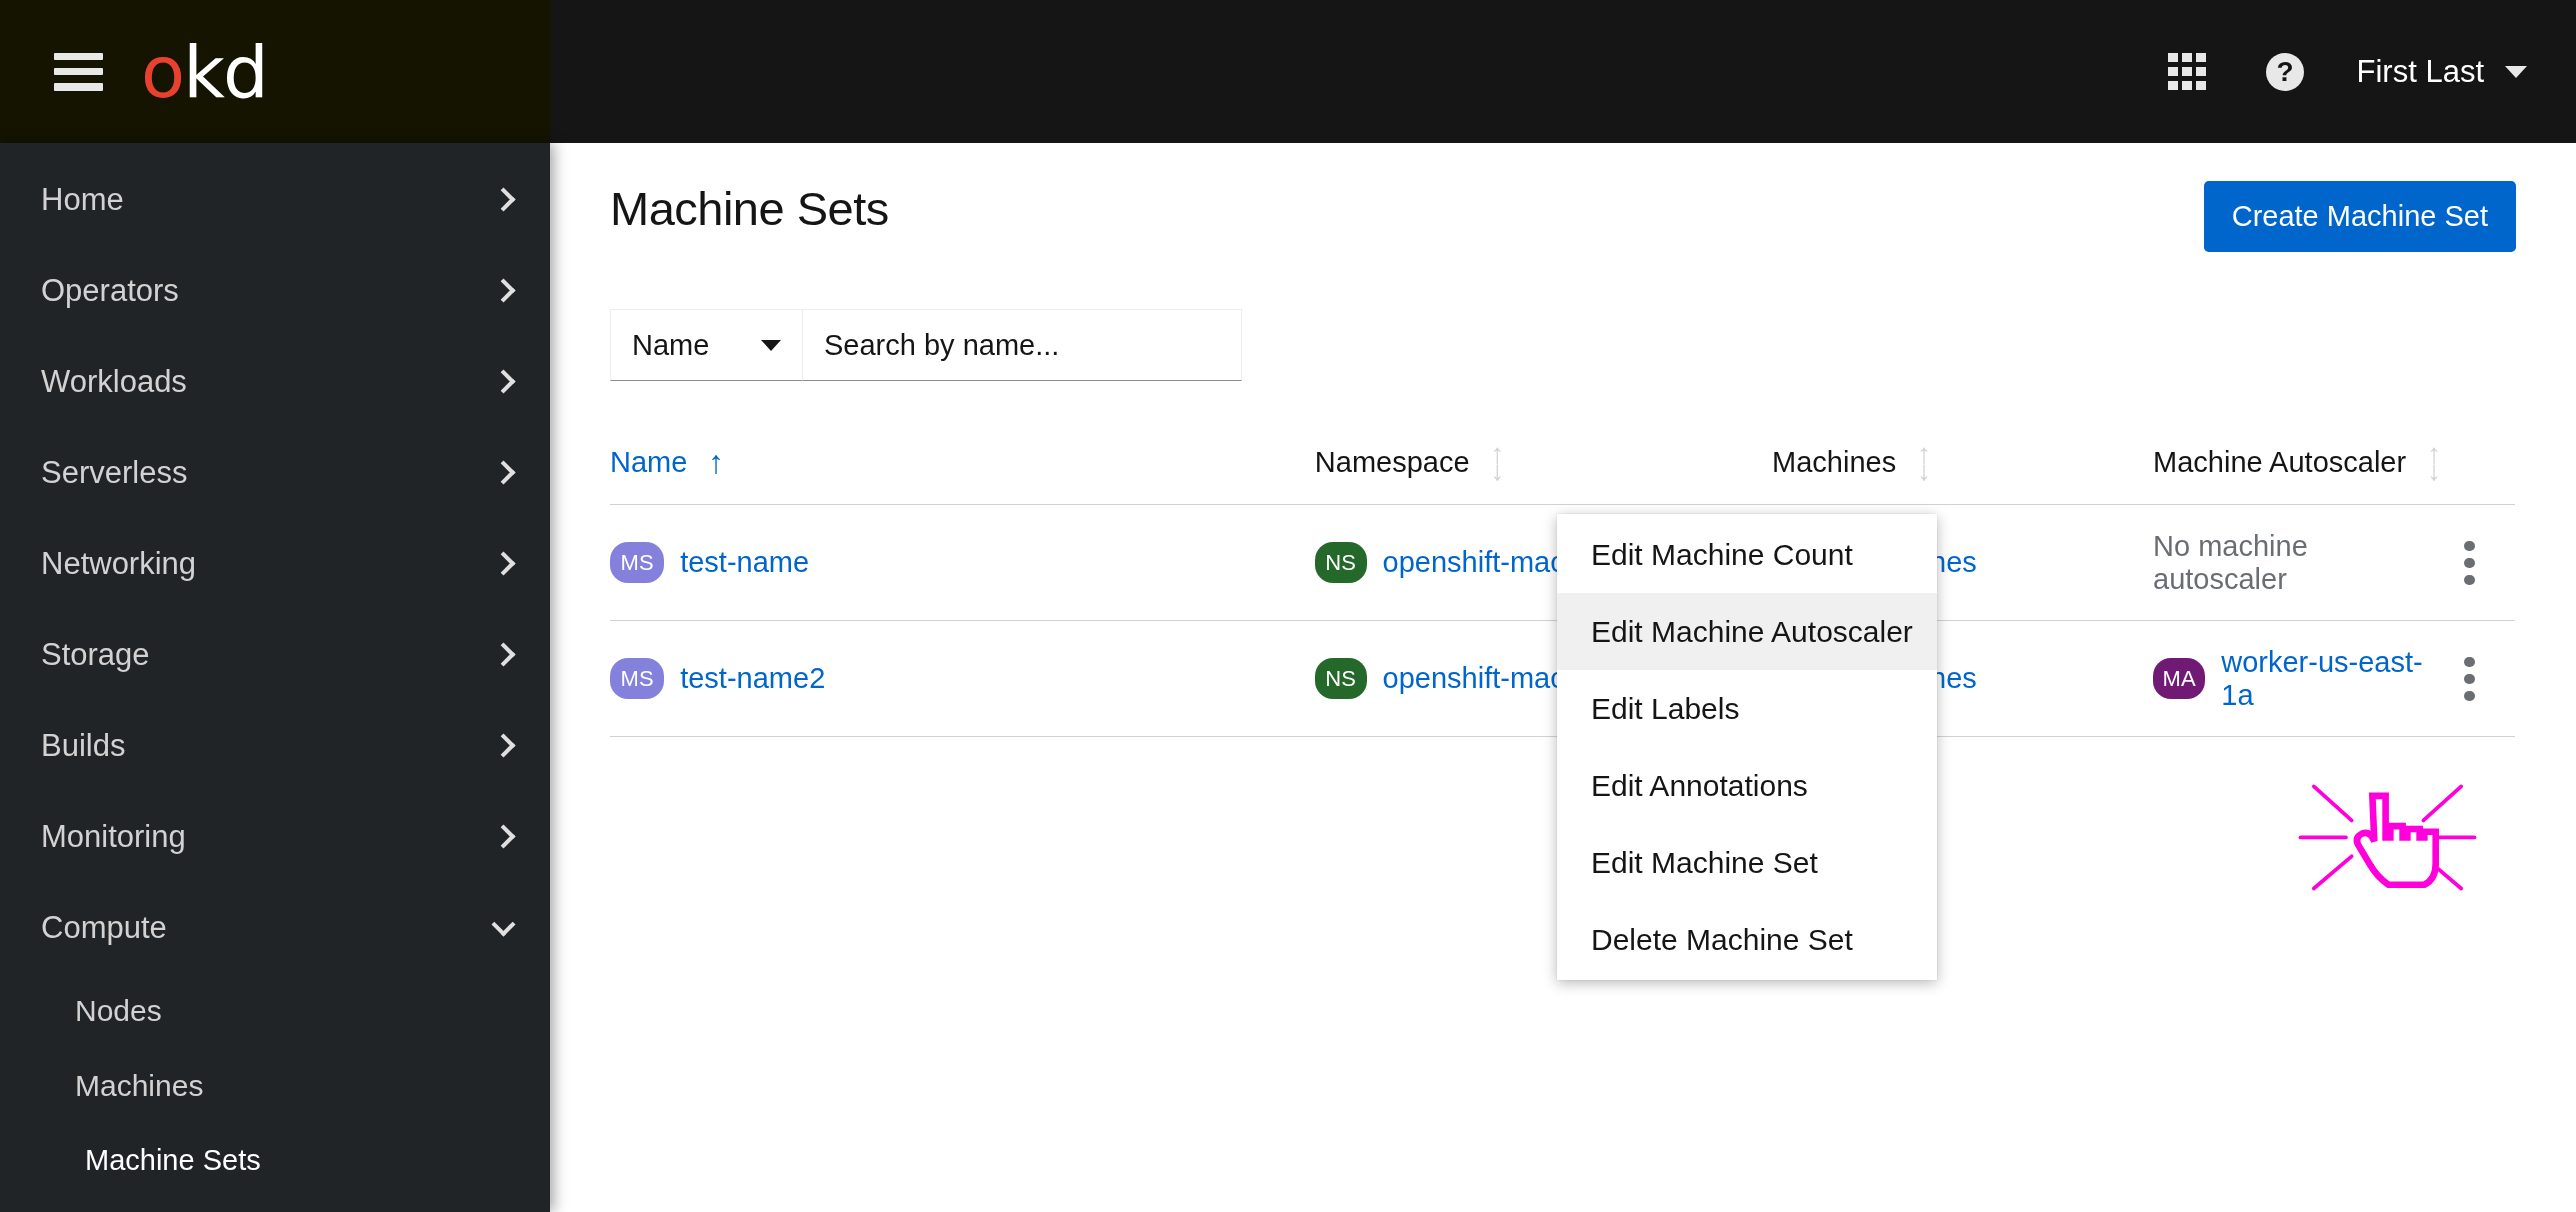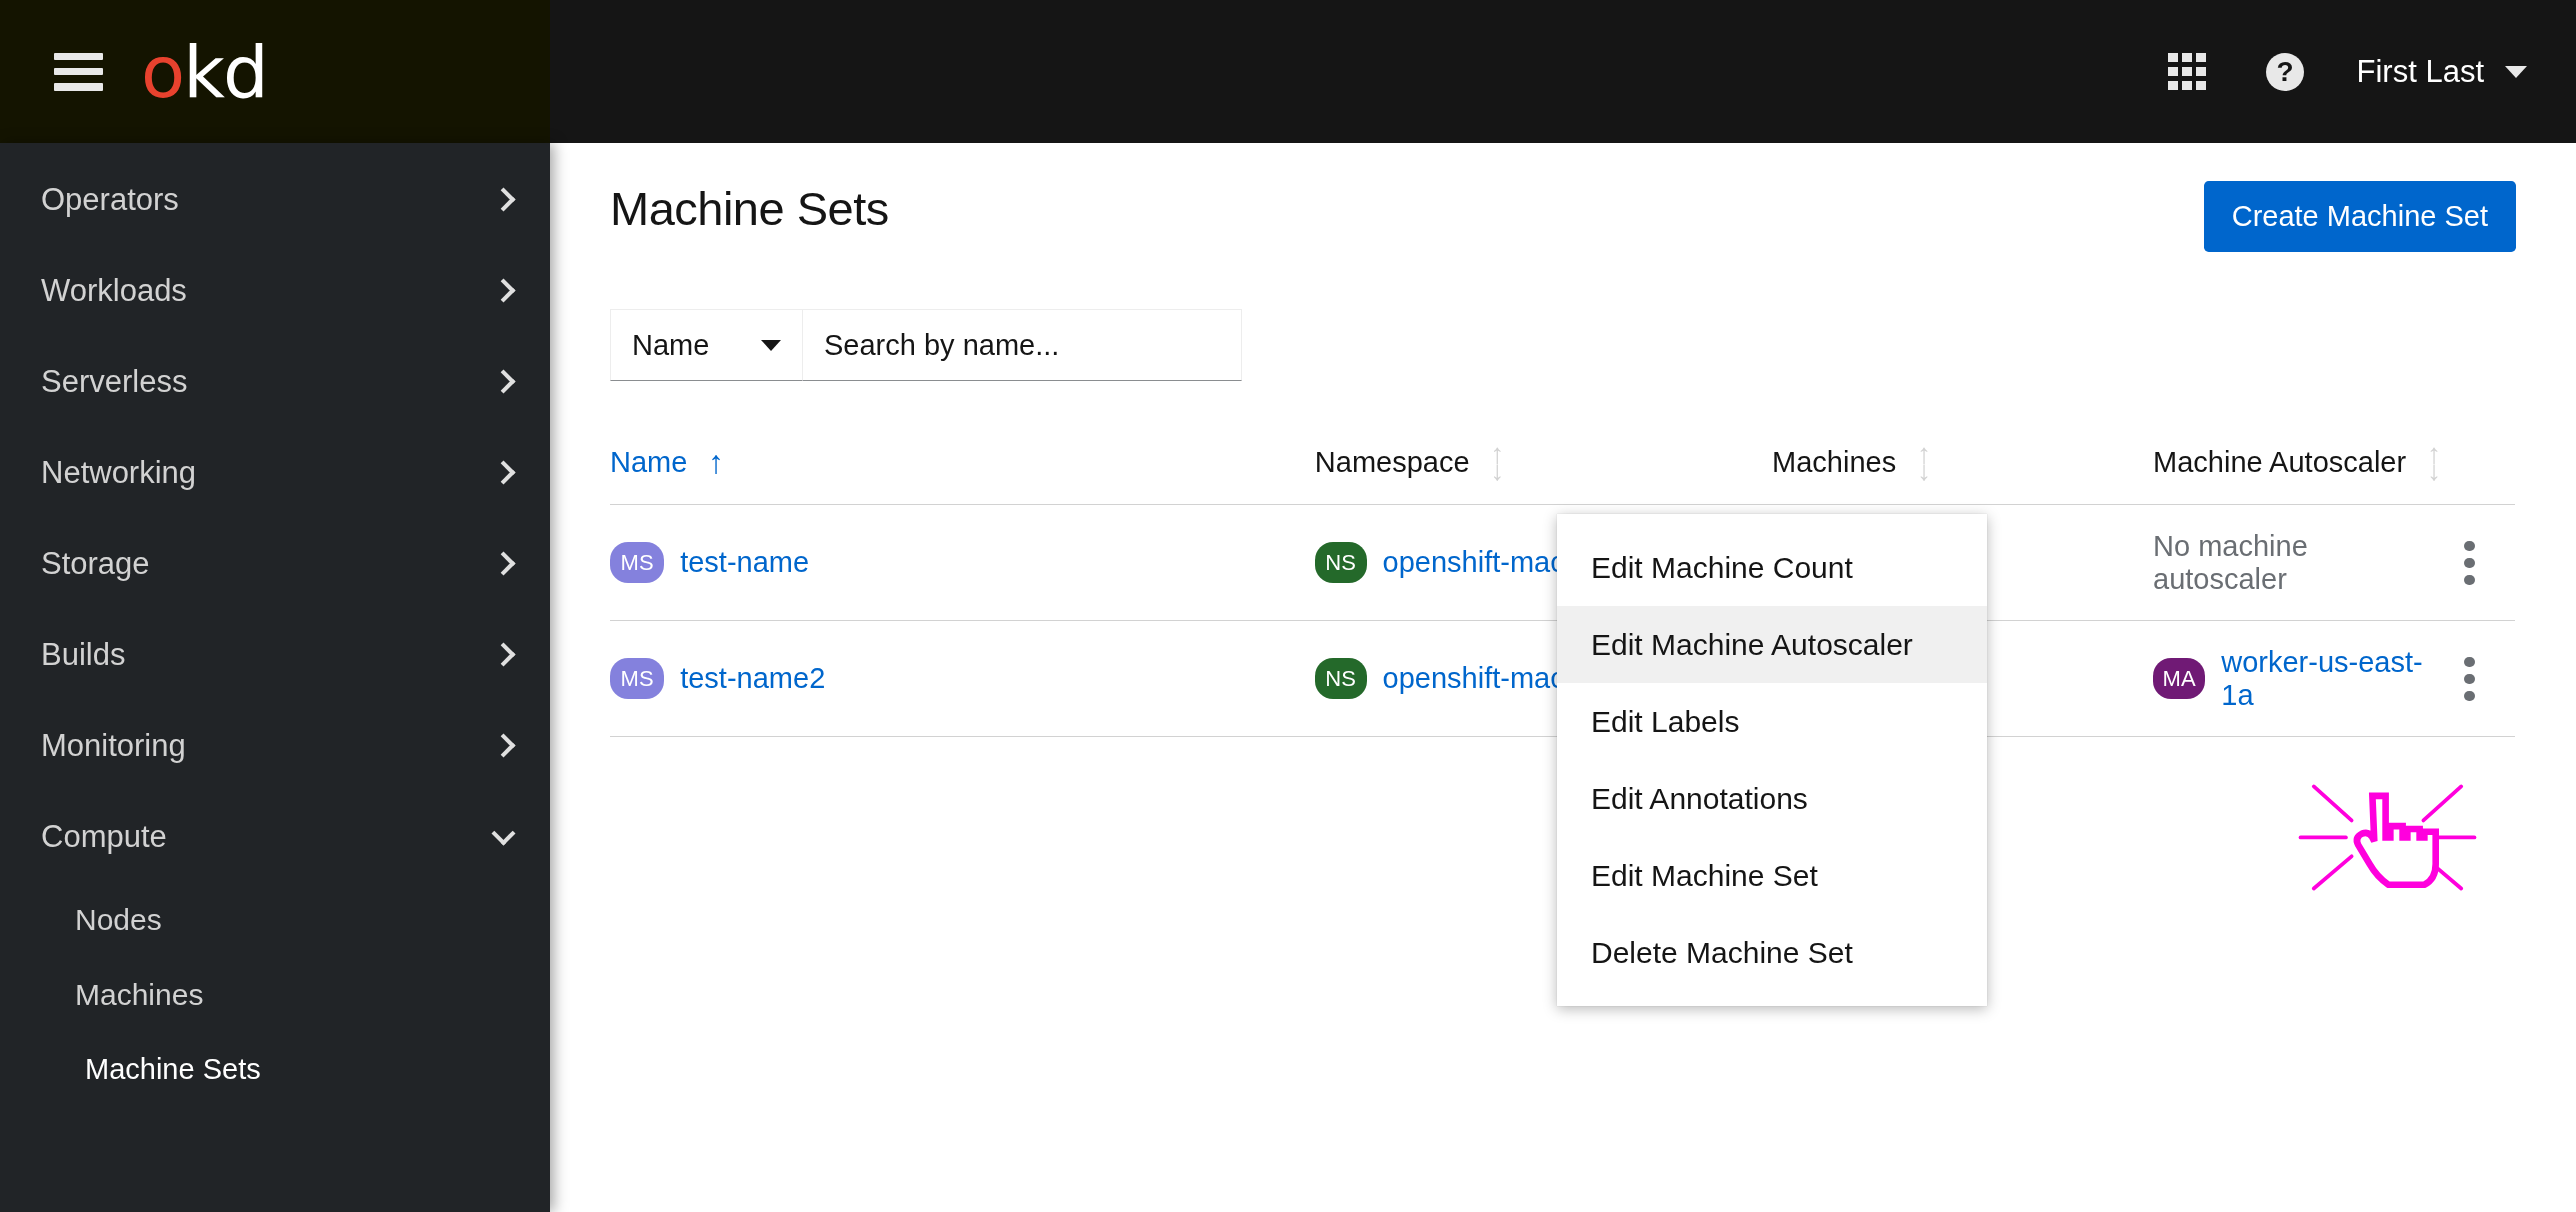--- a/index.html
+++ b/index.html
@@ -156,23 +156,23 @@
   .kebab {
     display: flex; flex-direction: column; gap: 6.6px; align-items: center;
     cursor: pointer; width: 57px;
   }
   .kebab i { width: 10.4px; height: 10.4px; border-radius: 50%; background: #6a6e73; display: block; }
   .col-actions { width: 75px; }
 
   
   .action-menu {
     position: absolute; left: 1557px; top: 514px;
-    width: 430px; background: #fff;
+    width: 380px; background: #fff;
     box-shadow: 0 2.8px 13.2px rgba(3,3,3,0.28), 0 0 0.9px rgba(3,3,3,0.2);
-    padding: 15px 0; z-index: 40;
+    padding: 2px 0; z-index: 40;
   }
   .menu-item {
     height: 77px; display: flex; align-items: center;
     padding: 0 34px; font-size: 30px; color: #151515; cursor: pointer;
     white-space: nowrap;
   }
   .menu-item.hover { background: #f0f0f0; }
 
   
   .cursor-layer { position: absolute; left: 2293px; top: 775px; width: 189px; height: 123px; z-index: 60; pointer-events: none; }
@@ -210,20 +210,24 @@
         <span class="help-icon">?</span>
       </div>
       <div class="user-menu">
         <span class="user-name">First Last</span>
         <span class="caret-down"></span>
       </div>
     </div>
   </div>
 
   <nav class="sidebar">
+    <div class="nav-item">
+      <span>Home</span>
+      <span class="chev"></span>
+    </div>
     <div class="nav-item">
       <span>Operators</span>
       <span class="chev"></span>
     </div>
     <div class="nav-item">
       <span>Workloads</span>
       <span class="chev"></span>
     </div>
     <div class="nav-item">
       <span>Serverless</span>

